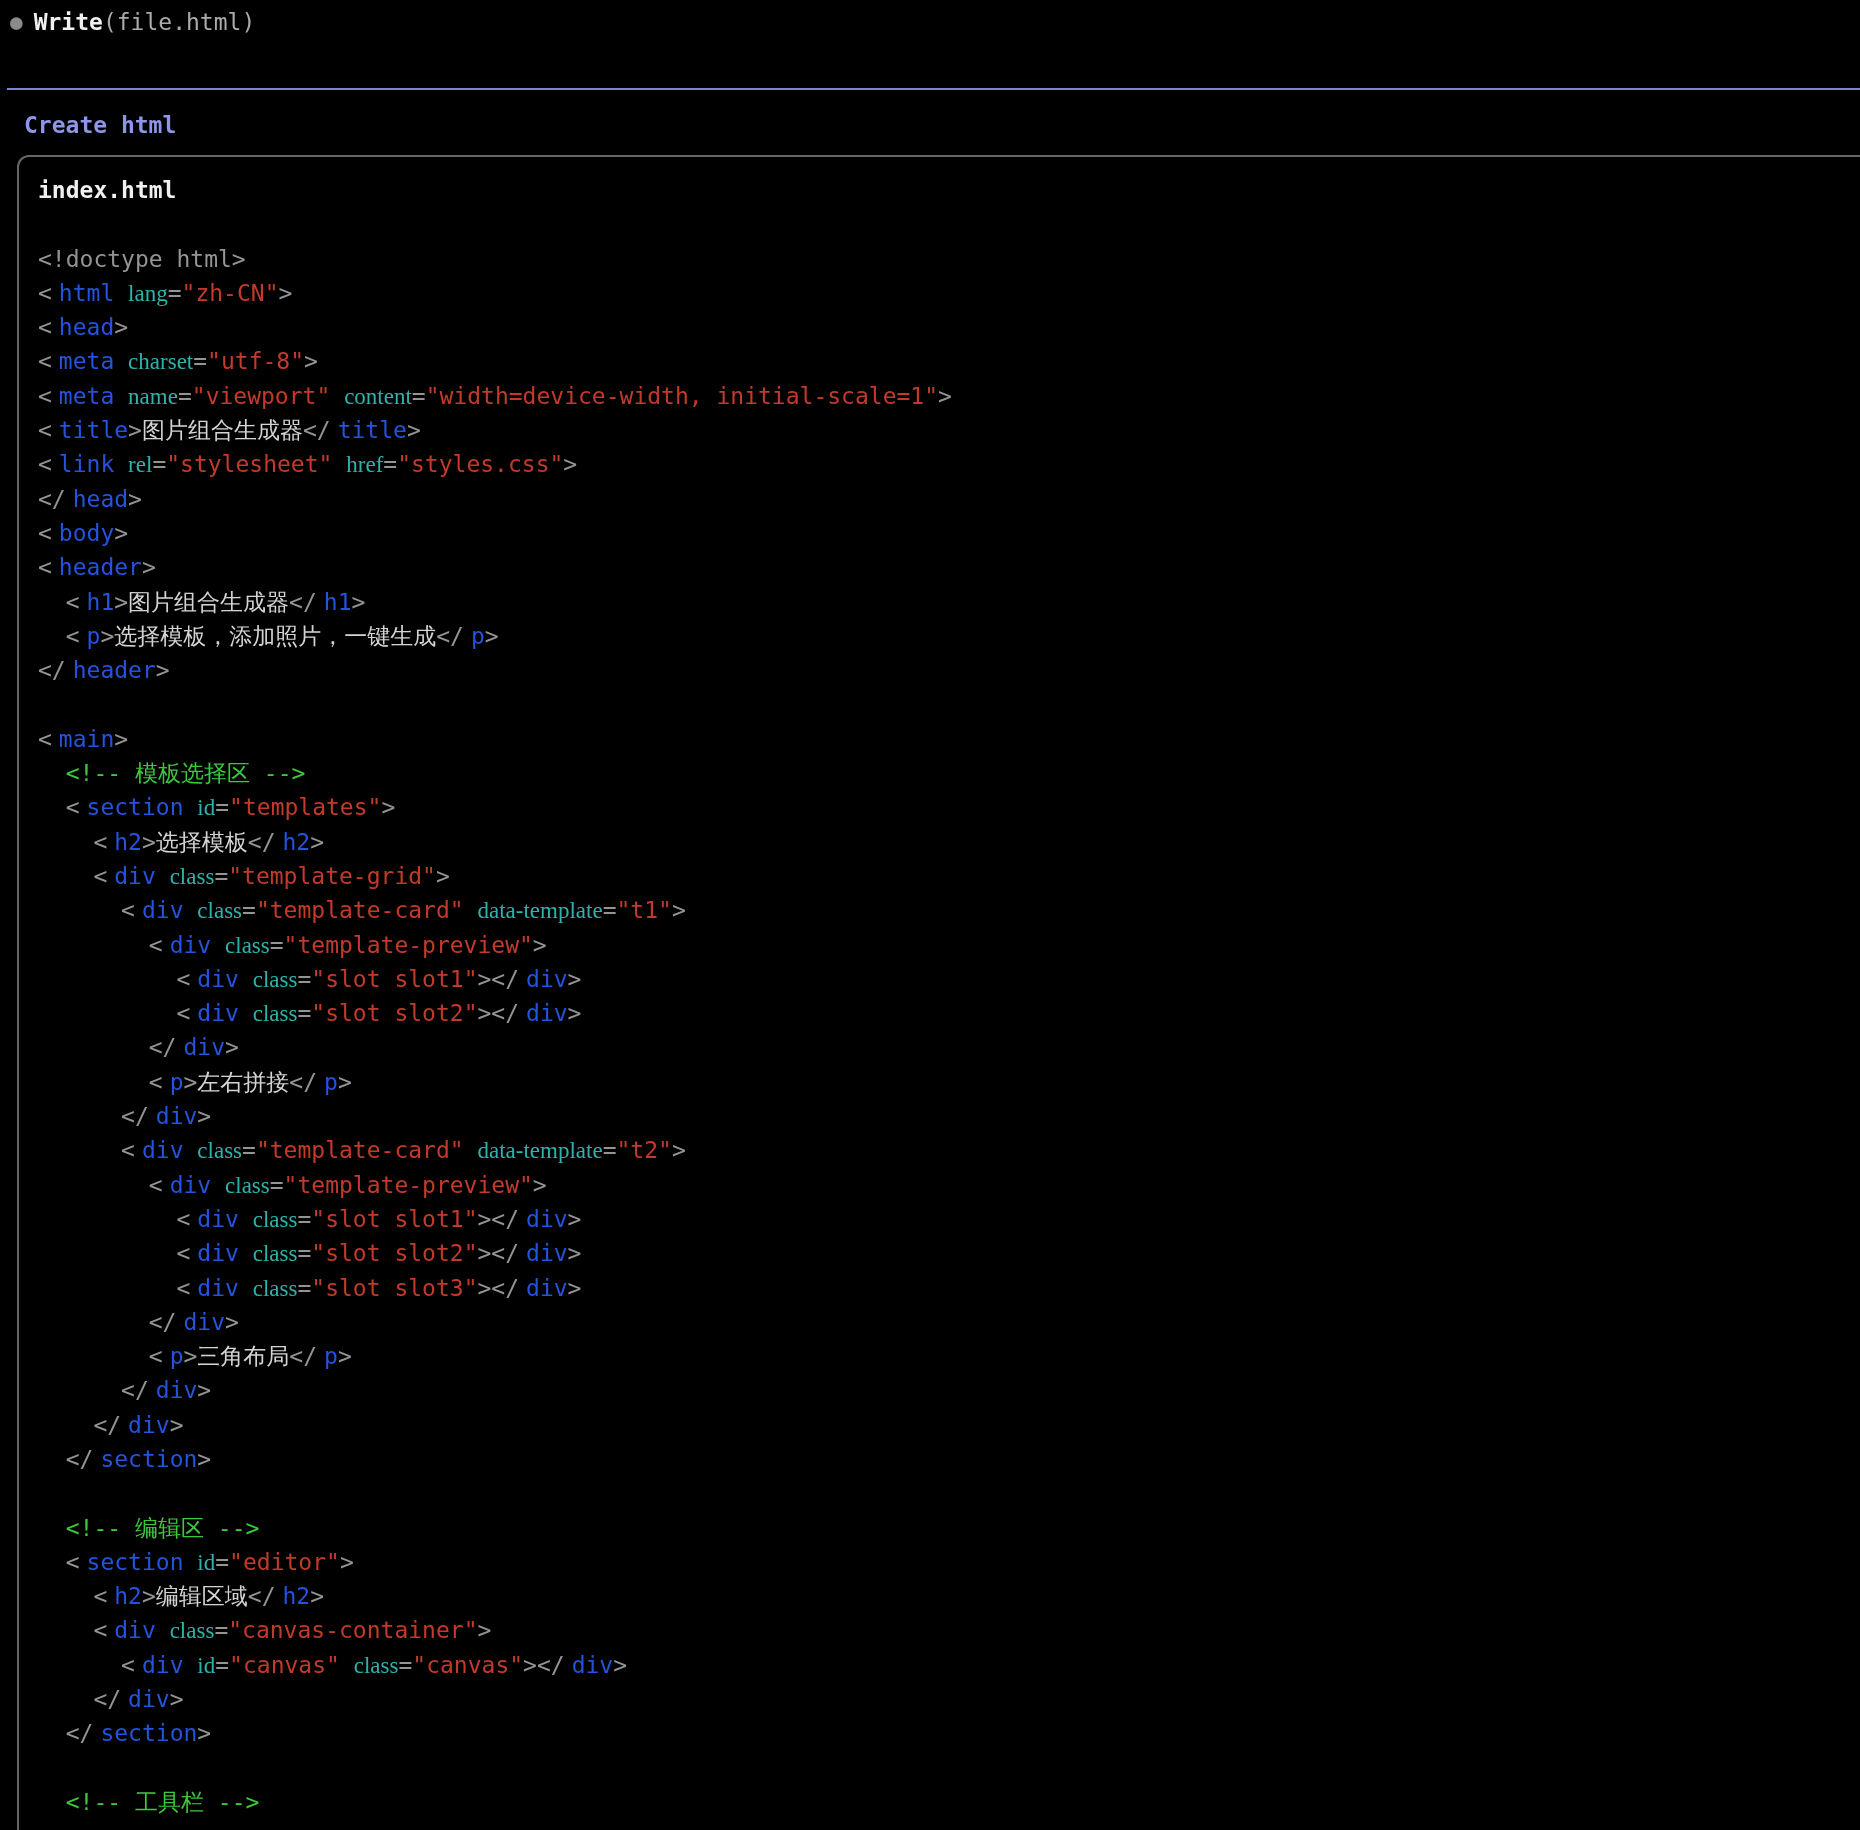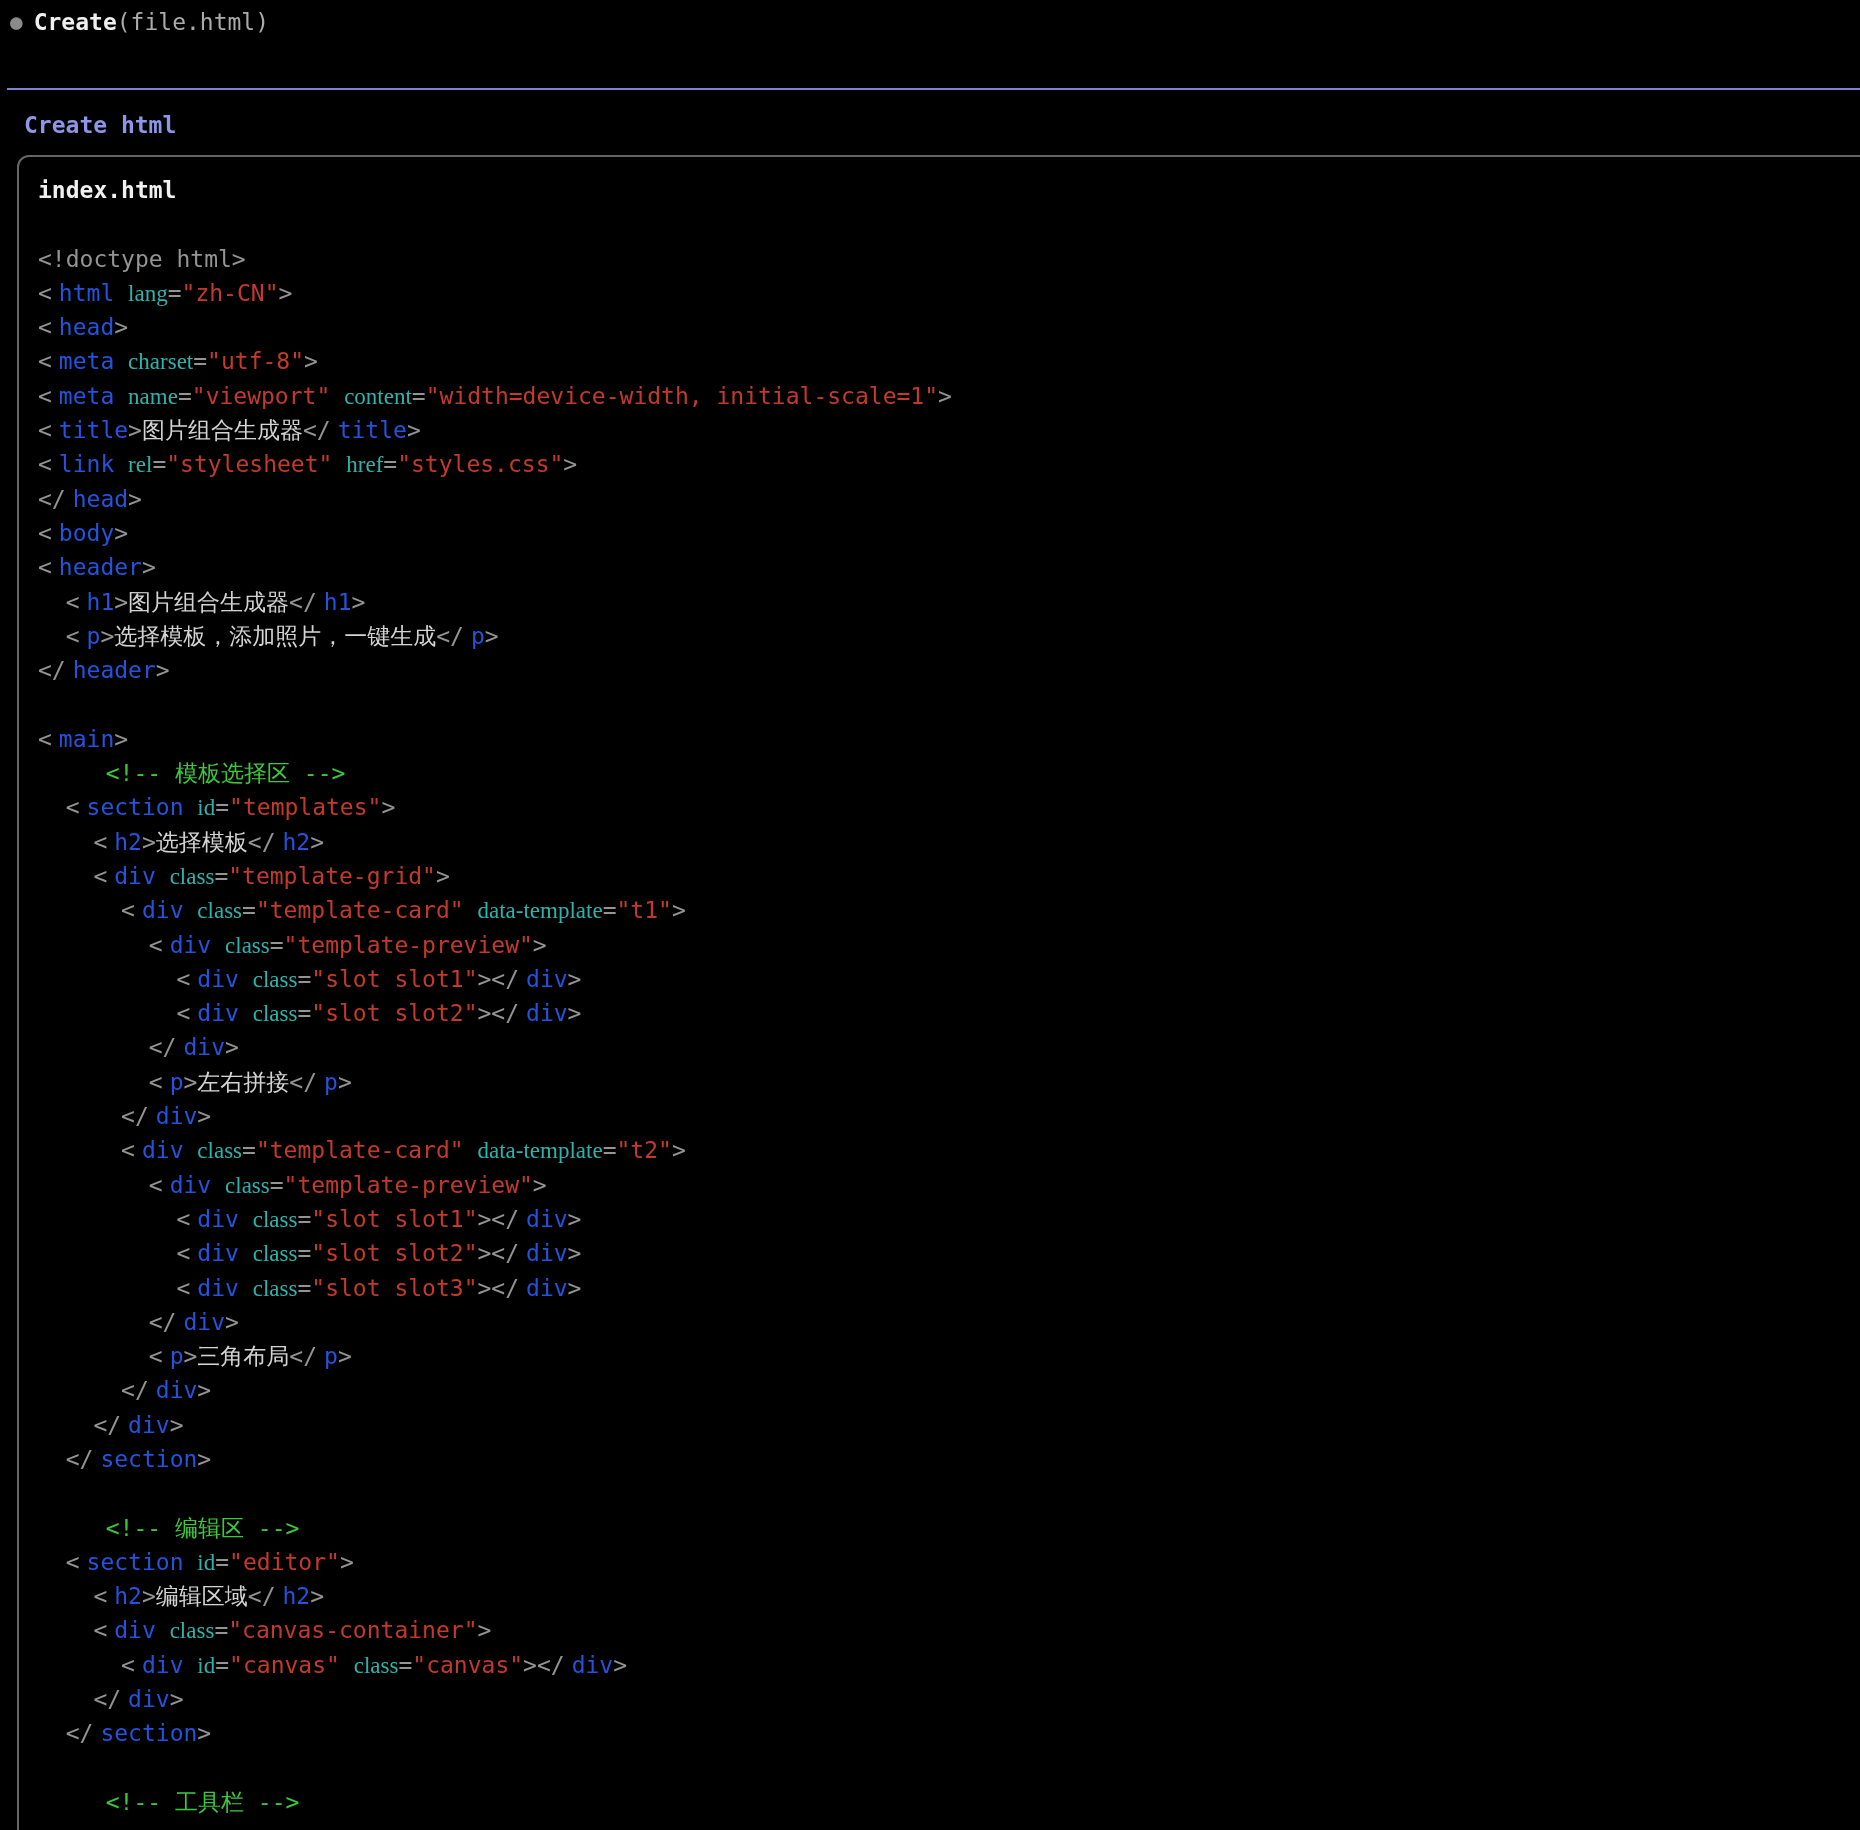--- a/index.html
+++ b/index.html
@@ -90,29 +90,29 @@
   .code-line {
     height: 34.3px;
     line-height: 34.3px;
     white-space: pre;
   }
   .tk-pl  { color: var(--c-plain); }
   .tk-tag { color: var(--c-tag); margin-left: 7px; }
   .tk-attr{ color: var(--c-attr); font-family: Liberation Serif, serif; }
   .tk-val { color: var(--c-val); }
   .tk-txt { color: var(--c-text); }
-  .tk-com { color: var(--c-comment); margin-left: 40px; }
+  .tk-com { color: var(--c-comment); }
 </style>
 </head>
 <body style="background: rgb(0, 0, 0);">
 
 <div class="screen">
 
   <div class="status-row">
-    <span class="bullet">●</span><span class="tool-name">Create</span><span class="tool-arg">(file.html)</span>
+    <span class="bullet">●</span><span class="tool-name">Write</span><span class="tool-arg">(file.html)</span>
   </div>
 
   <div class="divider"></div>
 
   <div class="dialog-title">Create html</div>
 
   <div class="filebox">
     <div class="file-title">index.html</div>
     <div class="code" id="code"><div class="code-line"><span class="tk-pl">&lt;!doctype html&gt;</span></div><div class="code-line"><span class="tk-pl">&lt;</span><span class="tk-tag">html</span><span class="tk-pl"> </span><span class="tk-attr">lang</span><span class="tk-pl">=</span><span class="tk-val">"zh-CN"</span><span class="tk-pl">&gt;</span></div><div class="code-line"><span class="tk-pl">&lt;</span><span class="tk-tag">head</span><span class="tk-pl">&gt;</span></div><div class="code-line"><span class="tk-pl">&lt;</span><span class="tk-tag">meta</span><span class="tk-pl"> </span><span class="tk-attr">charset</span><span class="tk-pl">=</span><span class="tk-val">"utf-8"</span><span class="tk-pl">&gt;</span></div><div class="code-line"><span class="tk-pl">&lt;</span><span class="tk-tag">meta</span><span class="tk-pl"> </span><span class="tk-attr">name</span><span class="tk-pl">=</span><span class="tk-val">"viewport"</span><span class="tk-pl"> </span><span class="tk-attr">content</span><span class="tk-pl">=</span><span class="tk-val">"width=device-width, initial-scale=1"</span><span class="tk-pl">&gt;</span></div><div class="code-line"><span class="tk-pl">&lt;</span><span class="tk-tag">title</span><span class="tk-pl">&gt;</span><span class="tk-txt">图片组合生成器</span><span class="tk-pl">&lt;/</span><span class="tk-tag">title</span><span class="tk-pl">&gt;</span></div><div class="code-line"><span class="tk-pl">&lt;</span><span class="tk-tag">link</span><span class="tk-pl"> </span><span class="tk-attr">rel</span><span class="tk-pl">=</span><span class="tk-val">"stylesheet"</span><span class="tk-pl"> </span><span class="tk-attr">href</span><span class="tk-pl">=</span><span class="tk-val">"styles.css"</span><span class="tk-pl">&gt;</span></div><div class="code-line"><span class="tk-pl">&lt;/</span><span class="tk-tag">head</span><span class="tk-pl">&gt;</span></div><div class="code-line"><span class="tk-pl">&lt;</span><span class="tk-tag">body</span><span class="tk-pl">&gt;</span></div><div class="code-line"><span class="tk-pl">&lt;</span><span class="tk-tag">header</span><span class="tk-pl">&gt;</span></div><div class="code-line"><span class="tk-pl">  &lt;</span><span class="tk-tag">h1</span><span class="tk-pl">&gt;</span><span class="tk-txt">图片组合生成器</span><span class="tk-pl">&lt;/</span><span class="tk-tag">h1</span><span class="tk-pl">&gt;</span></div><div class="code-line"><span class="tk-pl">  &lt;</span><span class="tk-tag">p</span><span class="tk-pl">&gt;</span><span class="tk-txt">选择模板，添加照片，一键生成</span><span class="tk-pl">&lt;/</span><span class="tk-tag">p</span><span class="tk-pl">&gt;</span></div><div class="code-line"><span class="tk-pl">&lt;/</span><span class="tk-tag">header</span><span class="tk-pl">&gt;</span></div><div class="code-line"> </div><div class="code-line"><span class="tk-pl">&lt;</span><span class="tk-tag">main</span><span class="tk-pl">&gt;</span></div><div class="code-line"><span class="tk-pl">  </span><span class="tk-com">&lt;!-- 模板选择区 --&gt;</span></div><div class="code-line"><span class="tk-pl">  &lt;</span><span class="tk-tag">section</span><span class="tk-pl"> </span><span class="tk-attr">id</span><span class="tk-pl">=</span><span class="tk-val">"templates"</span><span class="tk-pl">&gt;</span></div><div class="code-line"><span class="tk-pl">    &lt;</span><span class="tk-tag">h2</span><span class="tk-pl">&gt;</span><span class="tk-txt">选择模板</span><span class="tk-pl">&lt;/</span><span class="tk-tag">h2</span><span class="tk-pl">&gt;</span></div><div class="code-line"><span class="tk-pl">    &lt;</span><span class="tk-tag">div</span><span class="tk-pl"> </span><span class="tk-attr">class</span><span class="tk-pl">=</span><span class="tk-val">"template-grid"</span><span class="tk-pl">&gt;</span></div><div class="code-line"><span class="tk-pl">      &lt;</span><span class="tk-tag">div</span><span class="tk-pl"> </span><span class="tk-attr">class</span><span class="tk-pl">=</span><span class="tk-val">"template-card"</span><span class="tk-pl"> </span><span class="tk-attr">data-template</span><span class="tk-pl">=</span><span class="tk-val">"t1"</span><span class="tk-pl">&gt;</span></div><div class="code-line"><span class="tk-pl">        &lt;</span><span class="tk-tag">div</span><span class="tk-pl"> </span><span class="tk-attr">class</span><span class="tk-pl">=</span><span class="tk-val">"template-preview"</span><span class="tk-pl">&gt;</span></div><div class="code-line"><span class="tk-pl">          &lt;</span><span class="tk-tag">div</span><span class="tk-pl"> </span><span class="tk-attr">class</span><span class="tk-pl">=</span><span class="tk-val">"slot slot1"</span><span class="tk-pl">&gt;&lt;/</span><span class="tk-tag">div</span><span class="tk-pl">&gt;</span></div><div class="code-line"><span class="tk-pl">          &lt;</span><span class="tk-tag">div</span><span class="tk-pl"> </span><span class="tk-attr">class</span><span class="tk-pl">=</span><span class="tk-val">"slot slot2"</span><span class="tk-pl">&gt;&lt;/</span><span class="tk-tag">div</span><span class="tk-pl">&gt;</span></div><div class="code-line"><span class="tk-pl">        &lt;/</span><span class="tk-tag">div</span><span class="tk-pl">&gt;</span></div><div class="code-line"><span class="tk-pl">        &lt;</span><span class="tk-tag">p</span><span class="tk-pl">&gt;</span><span class="tk-txt">左右拼接</span><span class="tk-pl">&lt;/</span><span class="tk-tag">p</span><span class="tk-pl">&gt;</span></div><div class="code-line"><span class="tk-pl">      &lt;/</span><span class="tk-tag">div</span><span class="tk-pl">&gt;</span></div><div class="code-line"><span class="tk-pl">      &lt;</span><span class="tk-tag">div</span><span class="tk-pl"> </span><span class="tk-attr">class</span><span class="tk-pl">=</span><span class="tk-val">"template-card"</span><span class="tk-pl"> </span><span class="tk-attr">data-template</span><span class="tk-pl">=</span><span class="tk-val">"t2"</span><span class="tk-pl">&gt;</span></div><div class="code-line"><span class="tk-pl">        &lt;</span><span class="tk-tag">div</span><span class="tk-pl"> </span><span class="tk-attr">class</span><span class="tk-pl">=</span><span class="tk-val">"template-preview"</span><span class="tk-pl">&gt;</span></div><div class="code-line"><span class="tk-pl">          &lt;</span><span class="tk-tag">div</span><span class="tk-pl"> </span><span class="tk-attr">class</span><span class="tk-pl">=</span><span class="tk-val">"slot slot1"</span><span class="tk-pl">&gt;&lt;/</span><span class="tk-tag">div</span><span class="tk-pl">&gt;</span></div><div class="code-line"><span class="tk-pl">          &lt;</span><span class="tk-tag">div</span><span class="tk-pl"> </span><span class="tk-attr">class</span><span class="tk-pl">=</span><span class="tk-val">"slot slot2"</span><span class="tk-pl">&gt;&lt;/</span><span class="tk-tag">div</span><span class="tk-pl">&gt;</span></div><div class="code-line"><span class="tk-pl">          &lt;</span><span class="tk-tag">div</span><span class="tk-pl"> </span><span class="tk-attr">class</span><span class="tk-pl">=</span><span class="tk-val">"slot slot3"</span><span class="tk-pl">&gt;&lt;/</span><span class="tk-tag">div</span><span class="tk-pl">&gt;</span></div><div class="code-line"><span class="tk-pl">        &lt;/</span><span class="tk-tag">div</span><span class="tk-pl">&gt;</span></div><div class="code-line"><span class="tk-pl">        &lt;</span><span class="tk-tag">p</span><span class="tk-pl">&gt;</span><span class="tk-txt">三角布局</span><span class="tk-pl">&lt;/</span><span class="tk-tag">p</span><span class="tk-pl">&gt;</span></div><div class="code-line"><span class="tk-pl">      &lt;/</span><span class="tk-tag">div</span><span class="tk-pl">&gt;</span></div><div class="code-line"><span class="tk-pl">    &lt;/</span><span class="tk-tag">div</span><span class="tk-pl">&gt;</span></div><div class="code-line"><span class="tk-pl">  &lt;/</span><span class="tk-tag">section</span><span class="tk-pl">&gt;</span></div><div class="code-line"> </div><div class="code-line"><span class="tk-pl">  </span><span class="tk-com">&lt;!-- 编辑区 --&gt;</span></div><div class="code-line"><span class="tk-pl">  &lt;</span><span class="tk-tag">section</span><span class="tk-pl"> </span><span class="tk-attr">id</span><span class="tk-pl">=</span><span class="tk-val">"editor"</span><span class="tk-pl">&gt;</span></div><div class="code-line"><span class="tk-pl">    &lt;</span><span class="tk-tag">h2</span><span class="tk-pl">&gt;</span><span class="tk-txt">编辑区域</span><span class="tk-pl">&lt;/</span><span class="tk-tag">h2</span><span class="tk-pl">&gt;</span></div><div class="code-line"><span class="tk-pl">    &lt;</span><span class="tk-tag">div</span><span class="tk-pl"> </span><span class="tk-attr">class</span><span class="tk-pl">=</span><span class="tk-val">"canvas-container"</span><span class="tk-pl">&gt;</span></div><div class="code-line"><span class="tk-pl">      &lt;</span><span class="tk-tag">div</span><span class="tk-pl"> </span><span class="tk-attr">id</span><span class="tk-pl">=</span><span class="tk-val">"canvas"</span><span class="tk-pl"> </span><span class="tk-attr">class</span><span class="tk-pl">=</span><span class="tk-val">"canvas"</span><span class="tk-pl">&gt;&lt;/</span><span class="tk-tag">div</span><span class="tk-pl">&gt;</span></div><div class="code-line"><span class="tk-pl">    &lt;/</span><span class="tk-tag">div</span><span class="tk-pl">&gt;</span></div><div class="code-line"><span class="tk-pl">  &lt;/</span><span class="tk-tag">section</span><span class="tk-pl">&gt;</span></div><div class="code-line"> </div><div class="code-line"><span class="tk-pl">  </span><span class="tk-com">&lt;!-- 工具栏 --&gt;</span></div></div>
   </div>

